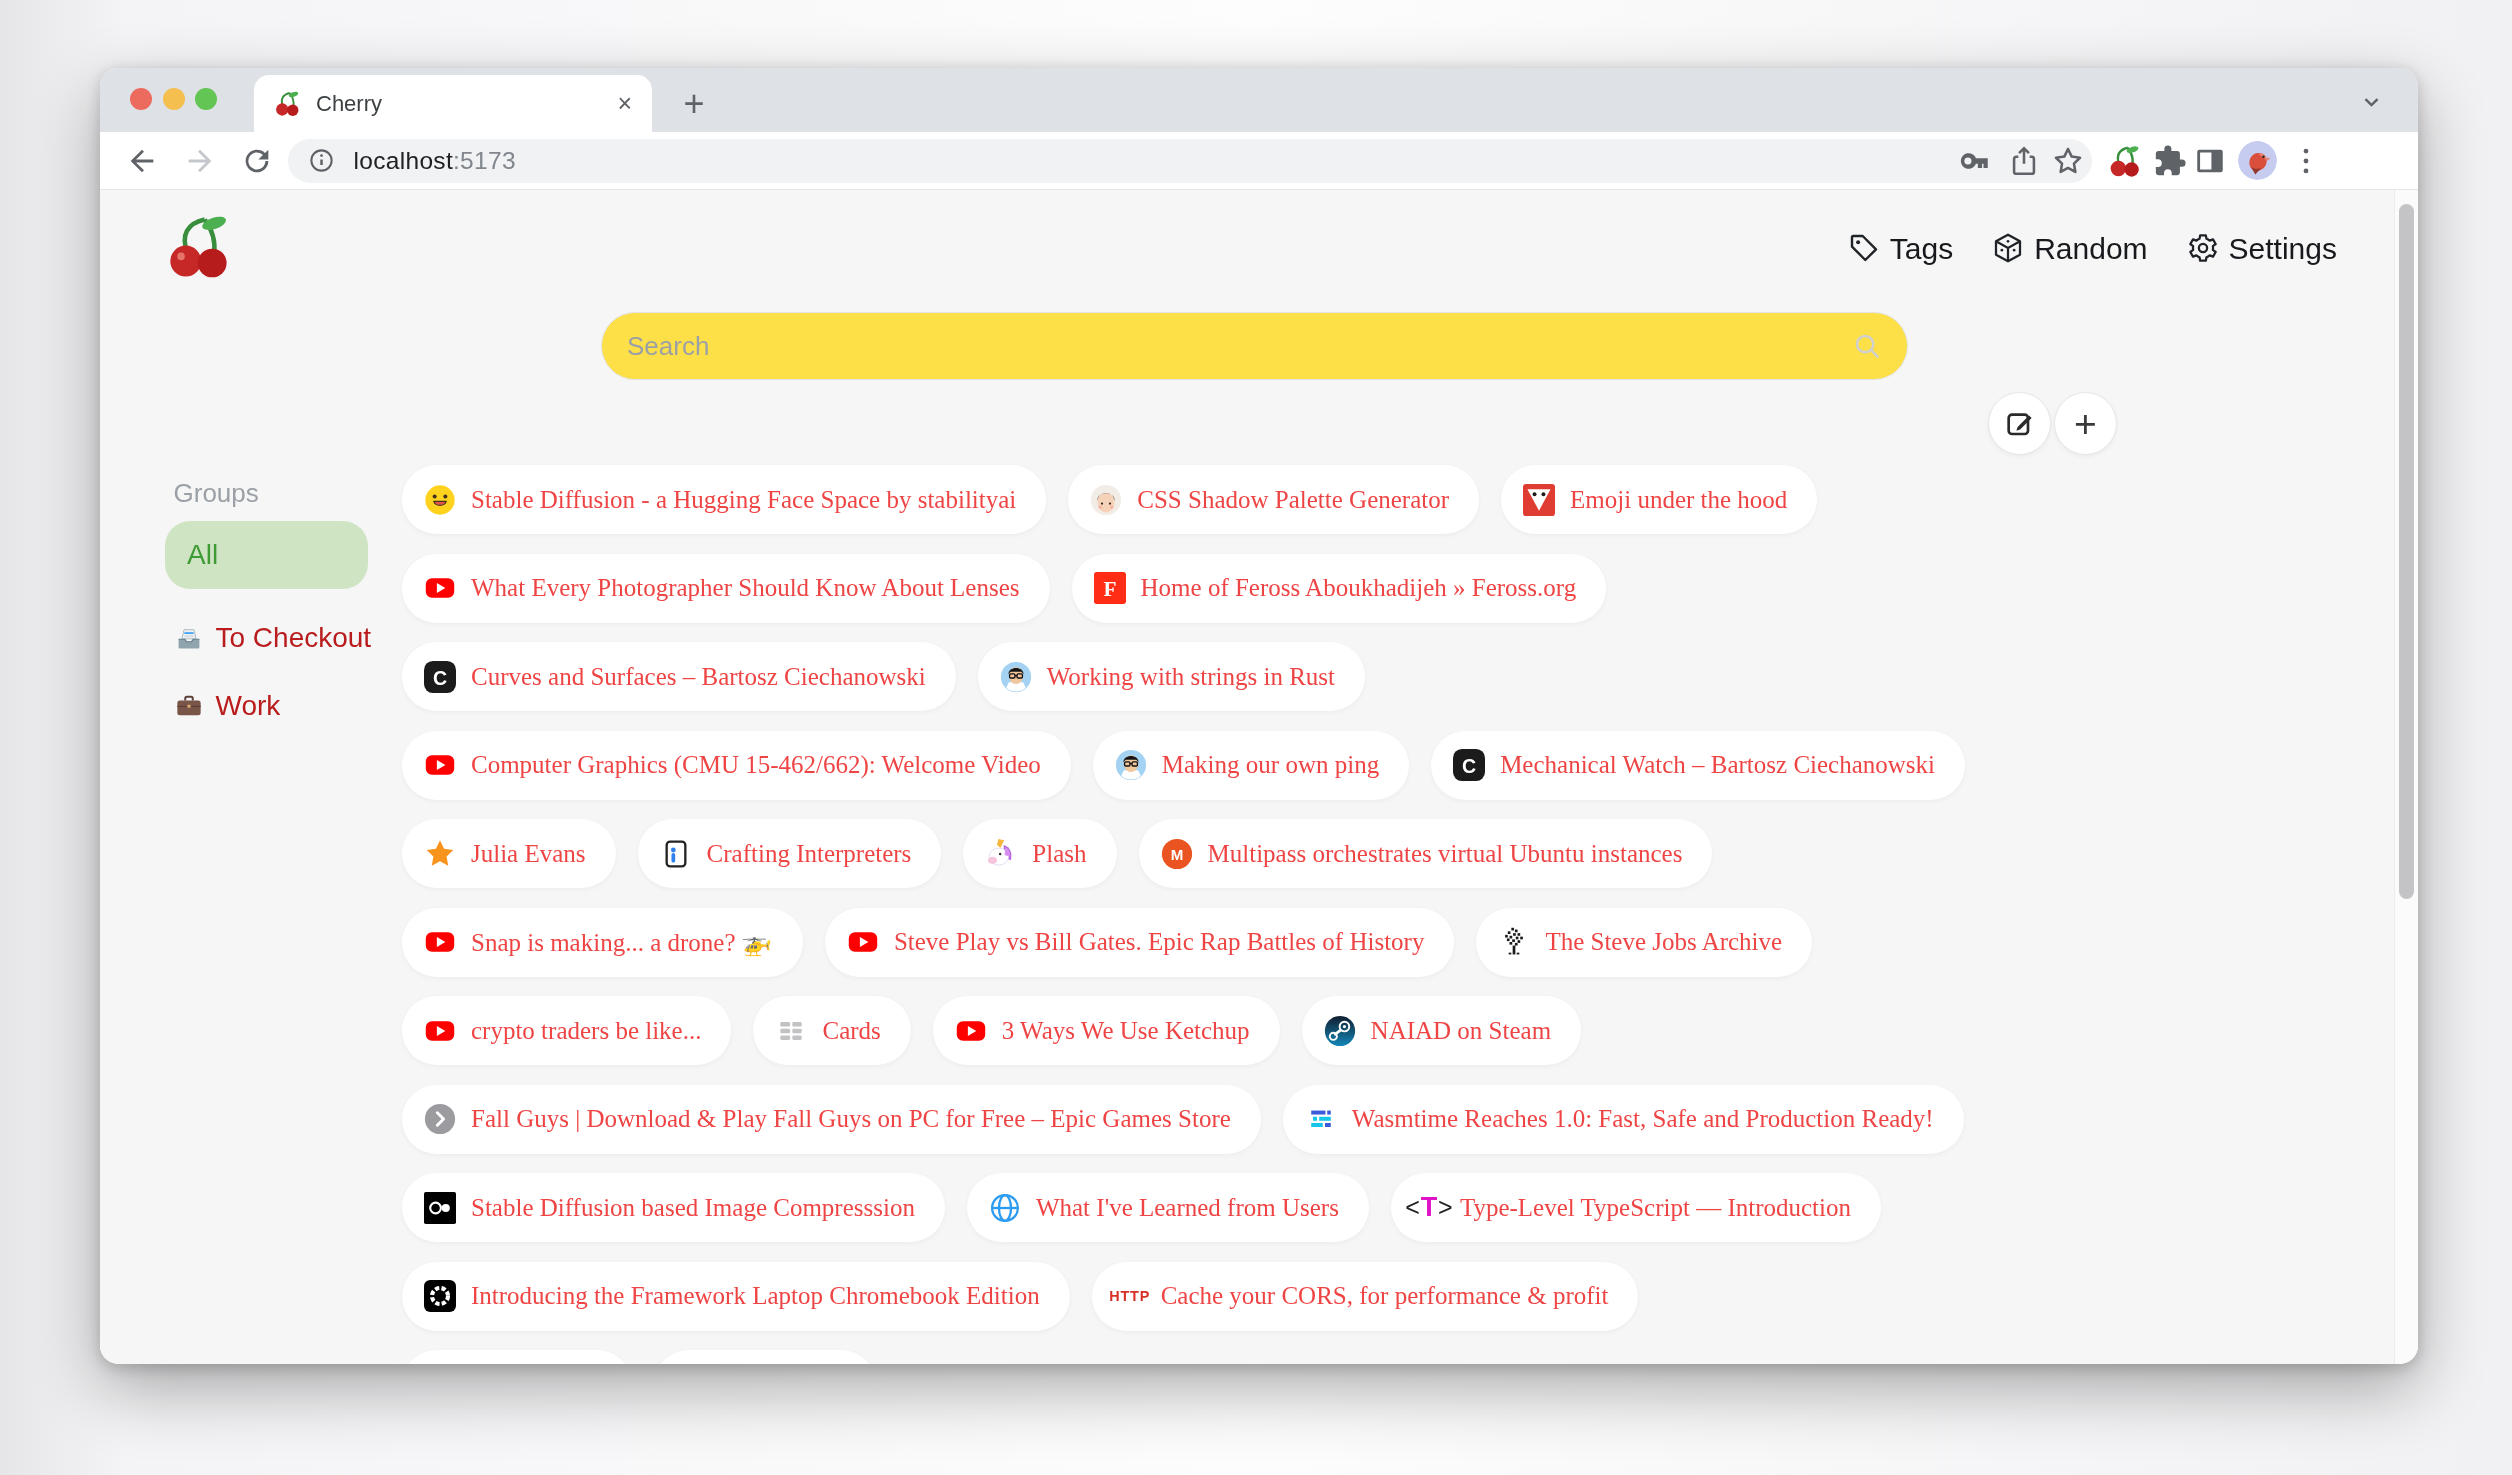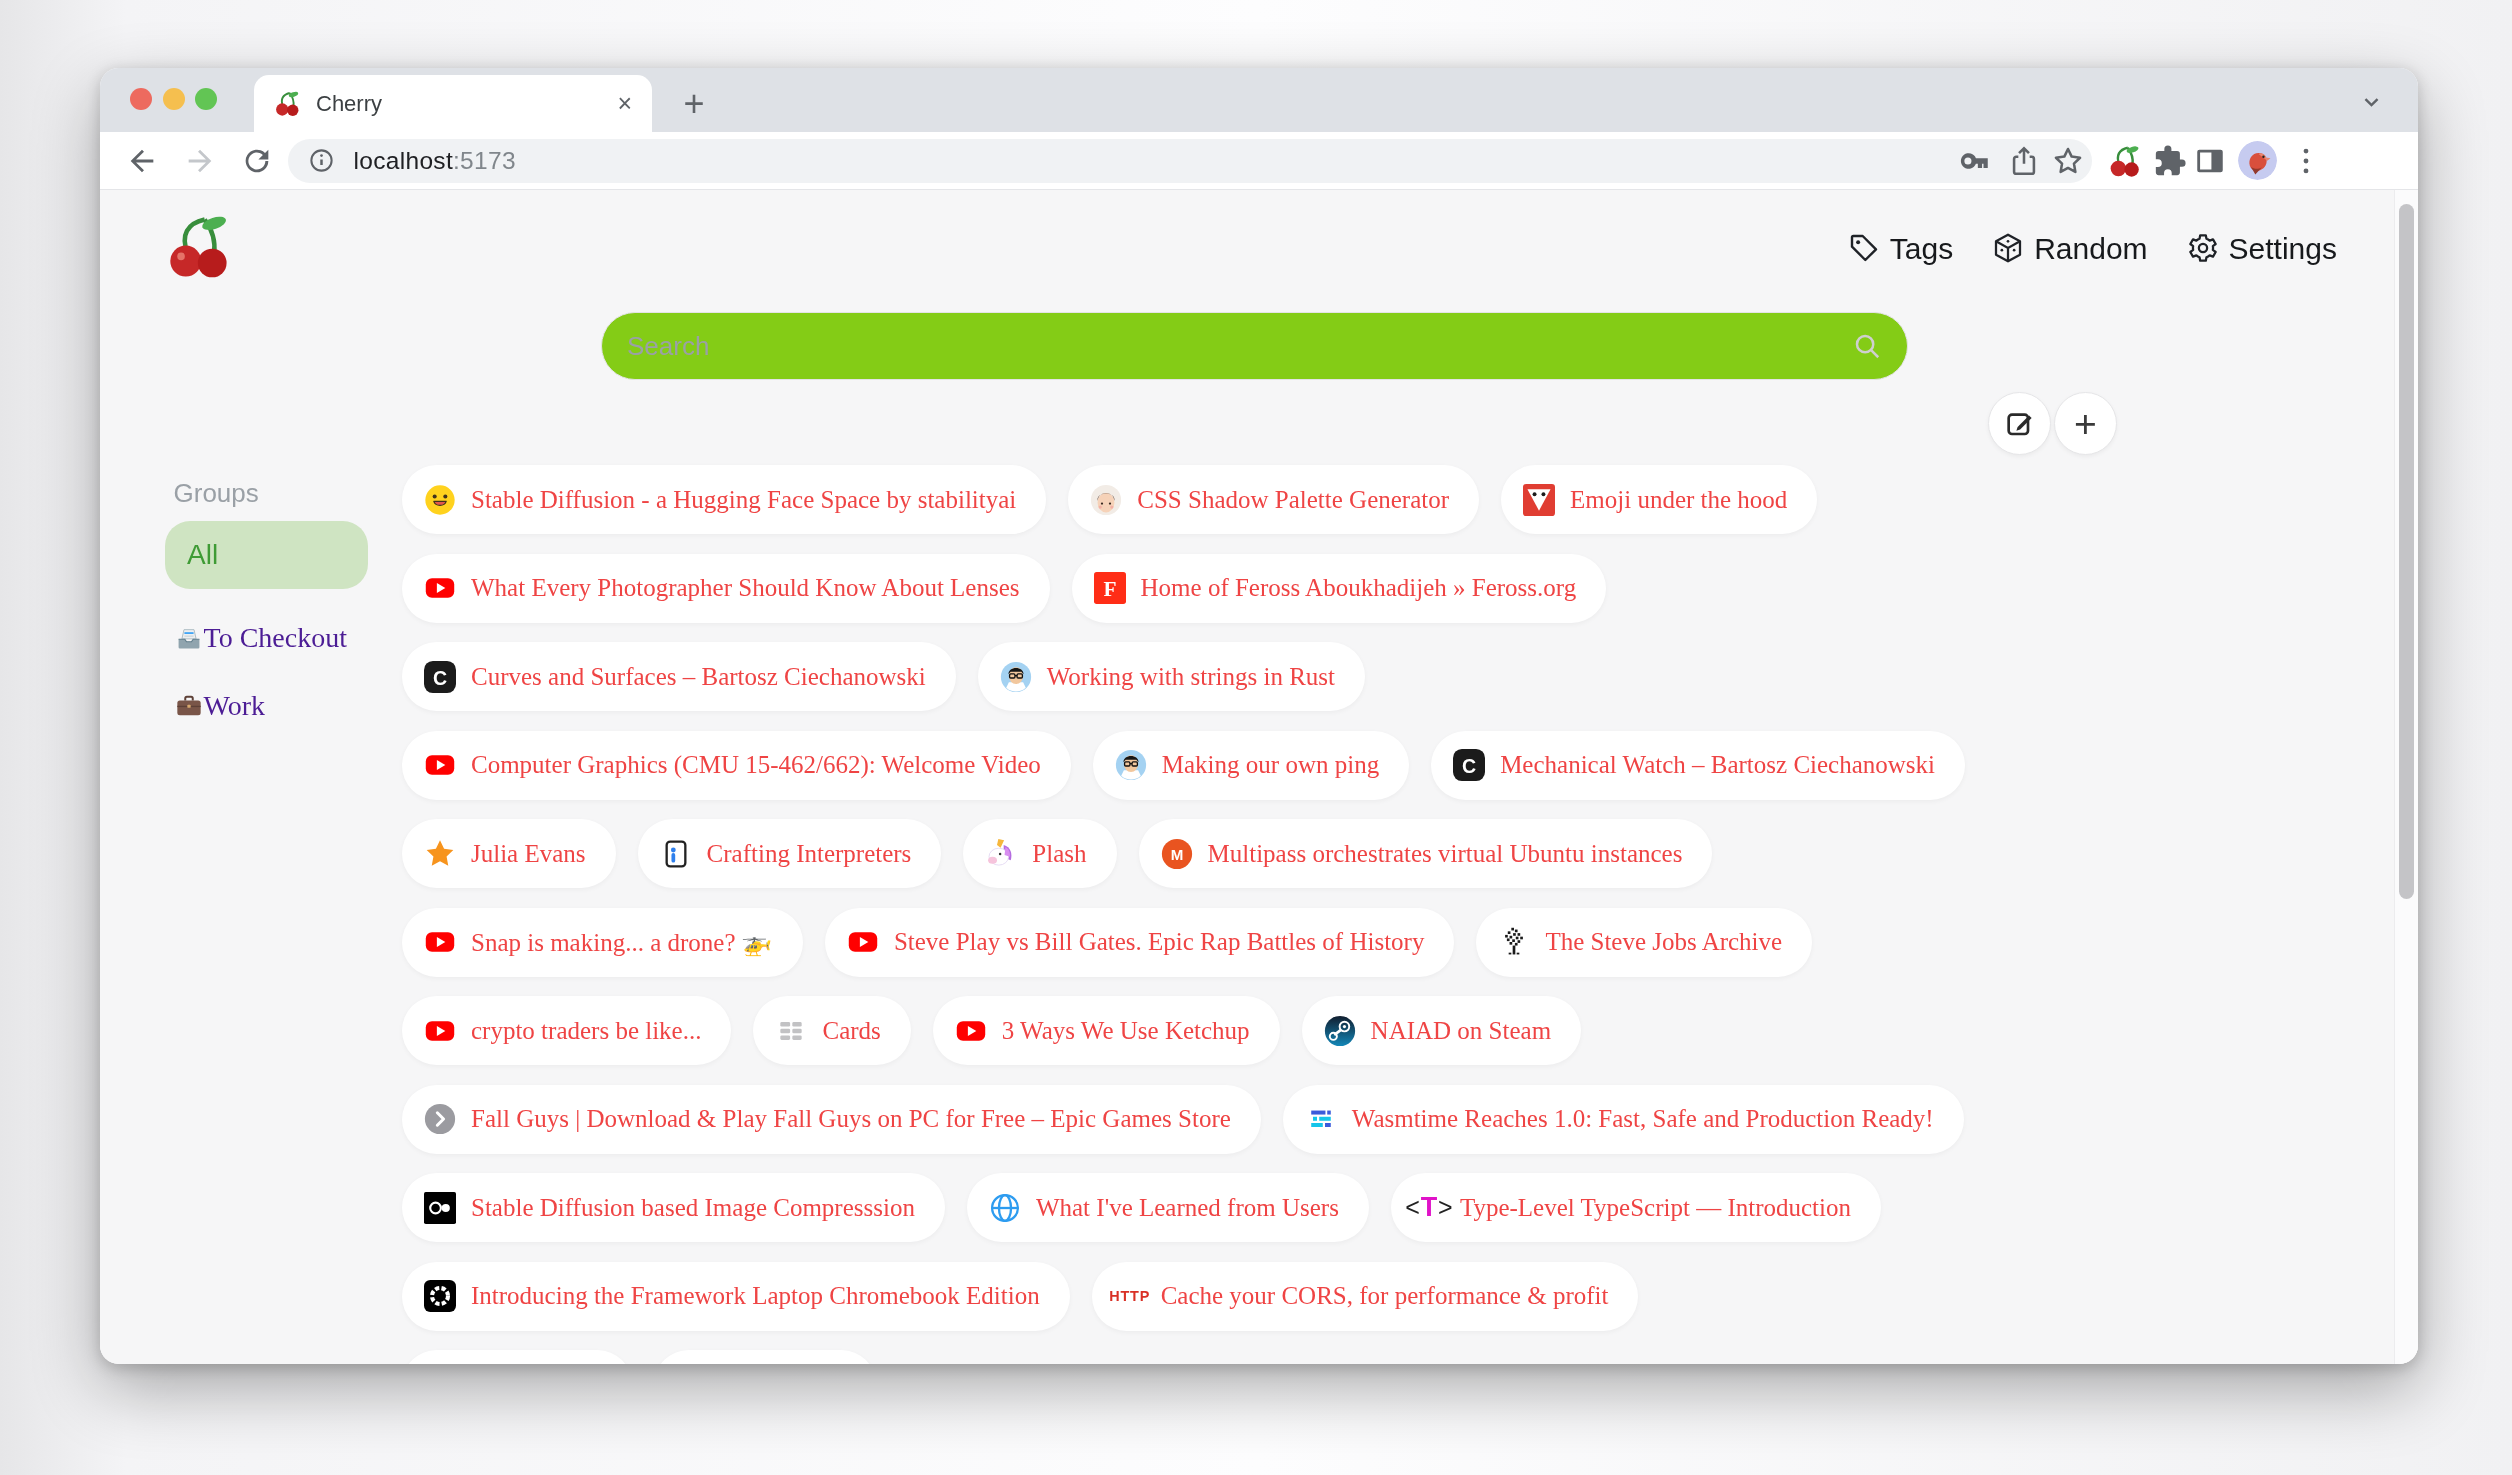--- a/index.html
+++ b/index.html
@@ -37,37 +37,37 @@
 
   
   .content { position:absolute; left:0; top:122px; right:0; bottom:0; background:#f6f6f7; overflow:hidden; }
 
   .logo { position:absolute; left:65px; top:22px; width:68px; height:68px; }
 
   .appnav { position:absolute; top:42px; right:81px; display:flex; gap:39px; align-items:center; }
   .nav-item { display:flex; align-items:flex-start; gap:10px; font-size:30px; color:#17191c; }
   .nav-ic { width:32px; height:32px; display:flex; }
 
-  .searchbar { position:absolute; left:501px; top:122px; width:1307px; height:68px; background:#84cc16;
+  .searchbar { position:absolute; left:501px; top:122px; width:1307px; height:68px; background:#fde047;
     border:1.7px solid #e3e3e5; border-radius:34px; display:flex; align-items:center; padding:13px 25px; }
   .searchbar input { flex:1; border:none; outline:none; background:transparent; font-size:26px; color:#333;
     font-family:"Liberation Sans", sans-serif; }
   .searchbar input::placeholder { color:#9aa0a6; }
   .search-mag { width:30px; height:30px; }
 
   .round-btn { position:absolute; top:202px; width:63px; height:63px; border-radius:50%; background:#fff;
     border:1.7px solid #e6e6e8; display:flex; align-items:center; justify-content:center;
     box-shadow:0 1.7px 4.2px rgba(0,0,0,.05); }
   .round-btn.edit { left:1888px; } .round-btn.add { left:1954px; font-size:39px; font-weight:300; color:#3a3a3a; }
 
   .sidebar { position:absolute; left:65px; top:288px; width:228px; }
   .groups-title { font-size:26px; color:#9aa0a6; margin-left:8.5px; }
   .group-pill { margin-top:12px; width:203px; height:68px; border-radius:25px; display:flex; align-items:center;
     padding-left:22px; font-size:28px; }
-  .group-item { display:flex; align-items:center; height:68px; font-size:28px; color:#4c1d95; padding-left:8.5px;font-family:Liberation Serif, serif; }
+  .group-item { display:flex; align-items:center; gap:12px; height:68px; font-size:28px; color:#b91c1c; padding-left:8.5px; }
   .g-ic { width:30px; height:30px; display:flex; }
 
   .grid { position:absolute; left:302px; top:275px; width:1802px; display:flex; flex-direction:column; gap:19.5px; }
   .row { display:flex; gap:22px; }
   .pill { height:69px; border-radius:35px; background:#fff; display:flex; align-items:center;
     padding:0 30px 0 22px; gap:15px; box-shadow:0 1.7px 5px rgba(0,0,0,.045); white-space:nowrap; flex:0 0 auto; }
   .pill .fav { width:32px; height:32px; display:flex; align-items:center; justify-content:center; flex:0 0 auto; }
   .pill .plabel { font-size:25px; color:#ef4444;font-family:Liberation Serif, serif; }
   .pill.partial { padding:0; }
 

